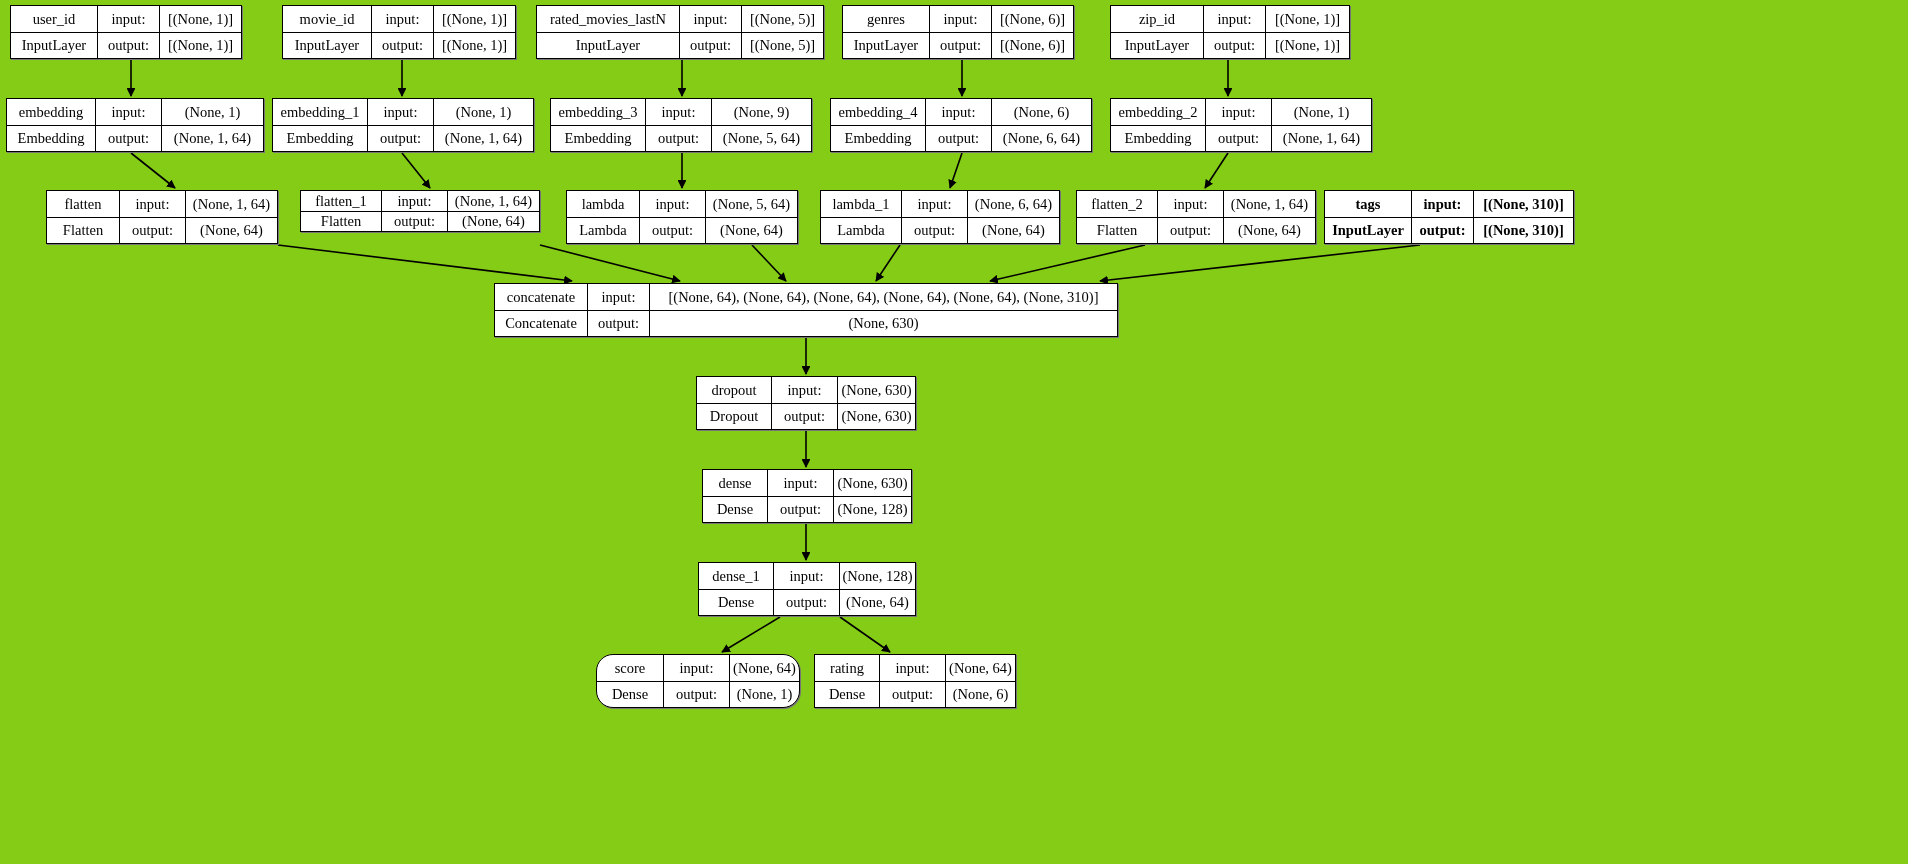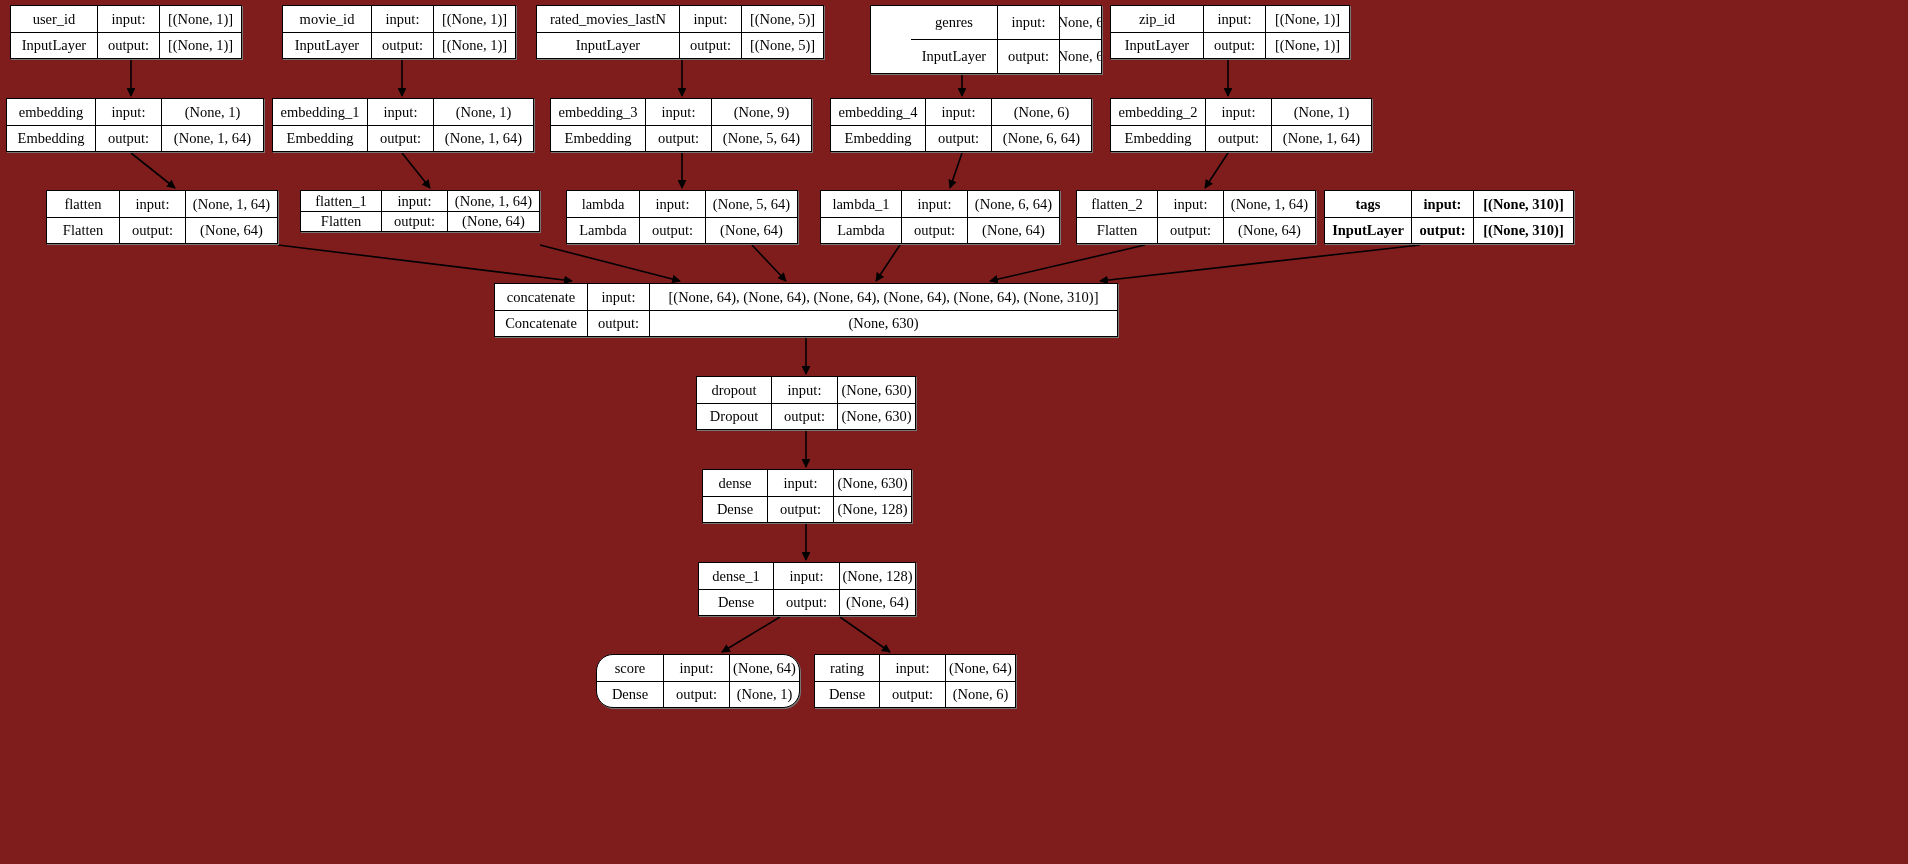--- a/index.html
+++ b/index.html
@@ -8,21 +8,21 @@
     padding: 0;
     background: #ffffff;
   }
   body {
     font-family: "Liberation Serif", "DejaVu Serif", serif;
   }
   #canvas {
     position: relative;
     width: 1908px;
     height: 864px;
-    background: #7f1d1d;
+    background: #84cc16;
     overflow: hidden;
   }
   #edges {
     position: absolute;
     left: 0;
     top: 0;
     width: 1908px;
     height: 864px;
     pointer-events: none;
   }
@@ -128,21 +128,21 @@
           <div class="cell c-name" style="flex: 0 0 142px;">rated_movies_lastN</div>
           <div class="cell c-label" style="flex: 0 0 62px;">input:</div>
           <div class="cell c-shape">[(None, 5)]</div>
         </div>
         <div class="node-row">
           <div class="cell c-name" style="flex: 0 0 142px;">InputLayer</div>
           <div class="cell c-label" style="flex: 0 0 62px;">output:</div>
           <div class="cell c-shape">[(None, 5)]</div>
         </div>
       </div>
-      <div class="node" style="left: 870px; top: 5px; width: 232px; height: 69px; padding-left: 40px;">
+      <div class="node" style="left: 842px; top: 5px; width: 232px; height: 54px;">
         <div class="node-row">
           <div class="cell c-name" style="flex: 0 0 86px;">genres</div>
           <div class="cell c-label" style="flex: 0 0 62px;">input:</div>
           <div class="cell c-shape">[(None, 6)]</div>
         </div>
         <div class="node-row">
           <div class="cell c-name" style="flex: 0 0 86px;">InputLayer</div>
           <div class="cell c-label" style="flex: 0 0 62px;">output:</div>
           <div class="cell c-shape">[(None, 6)]</div>
         </div>

